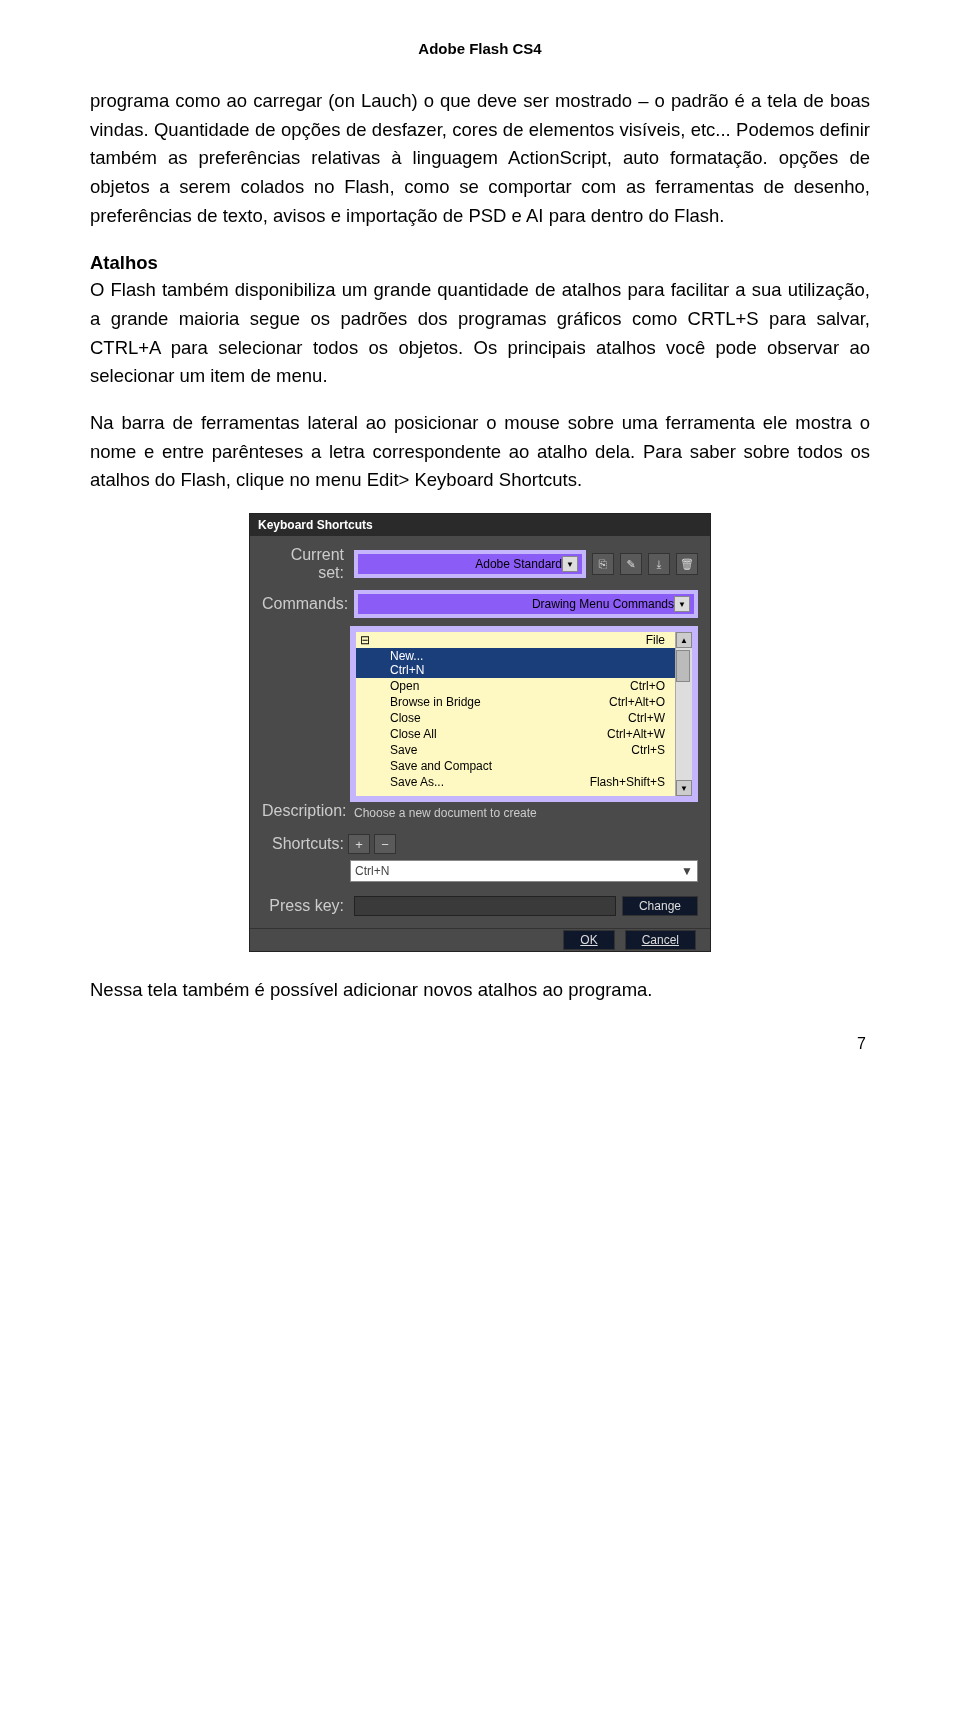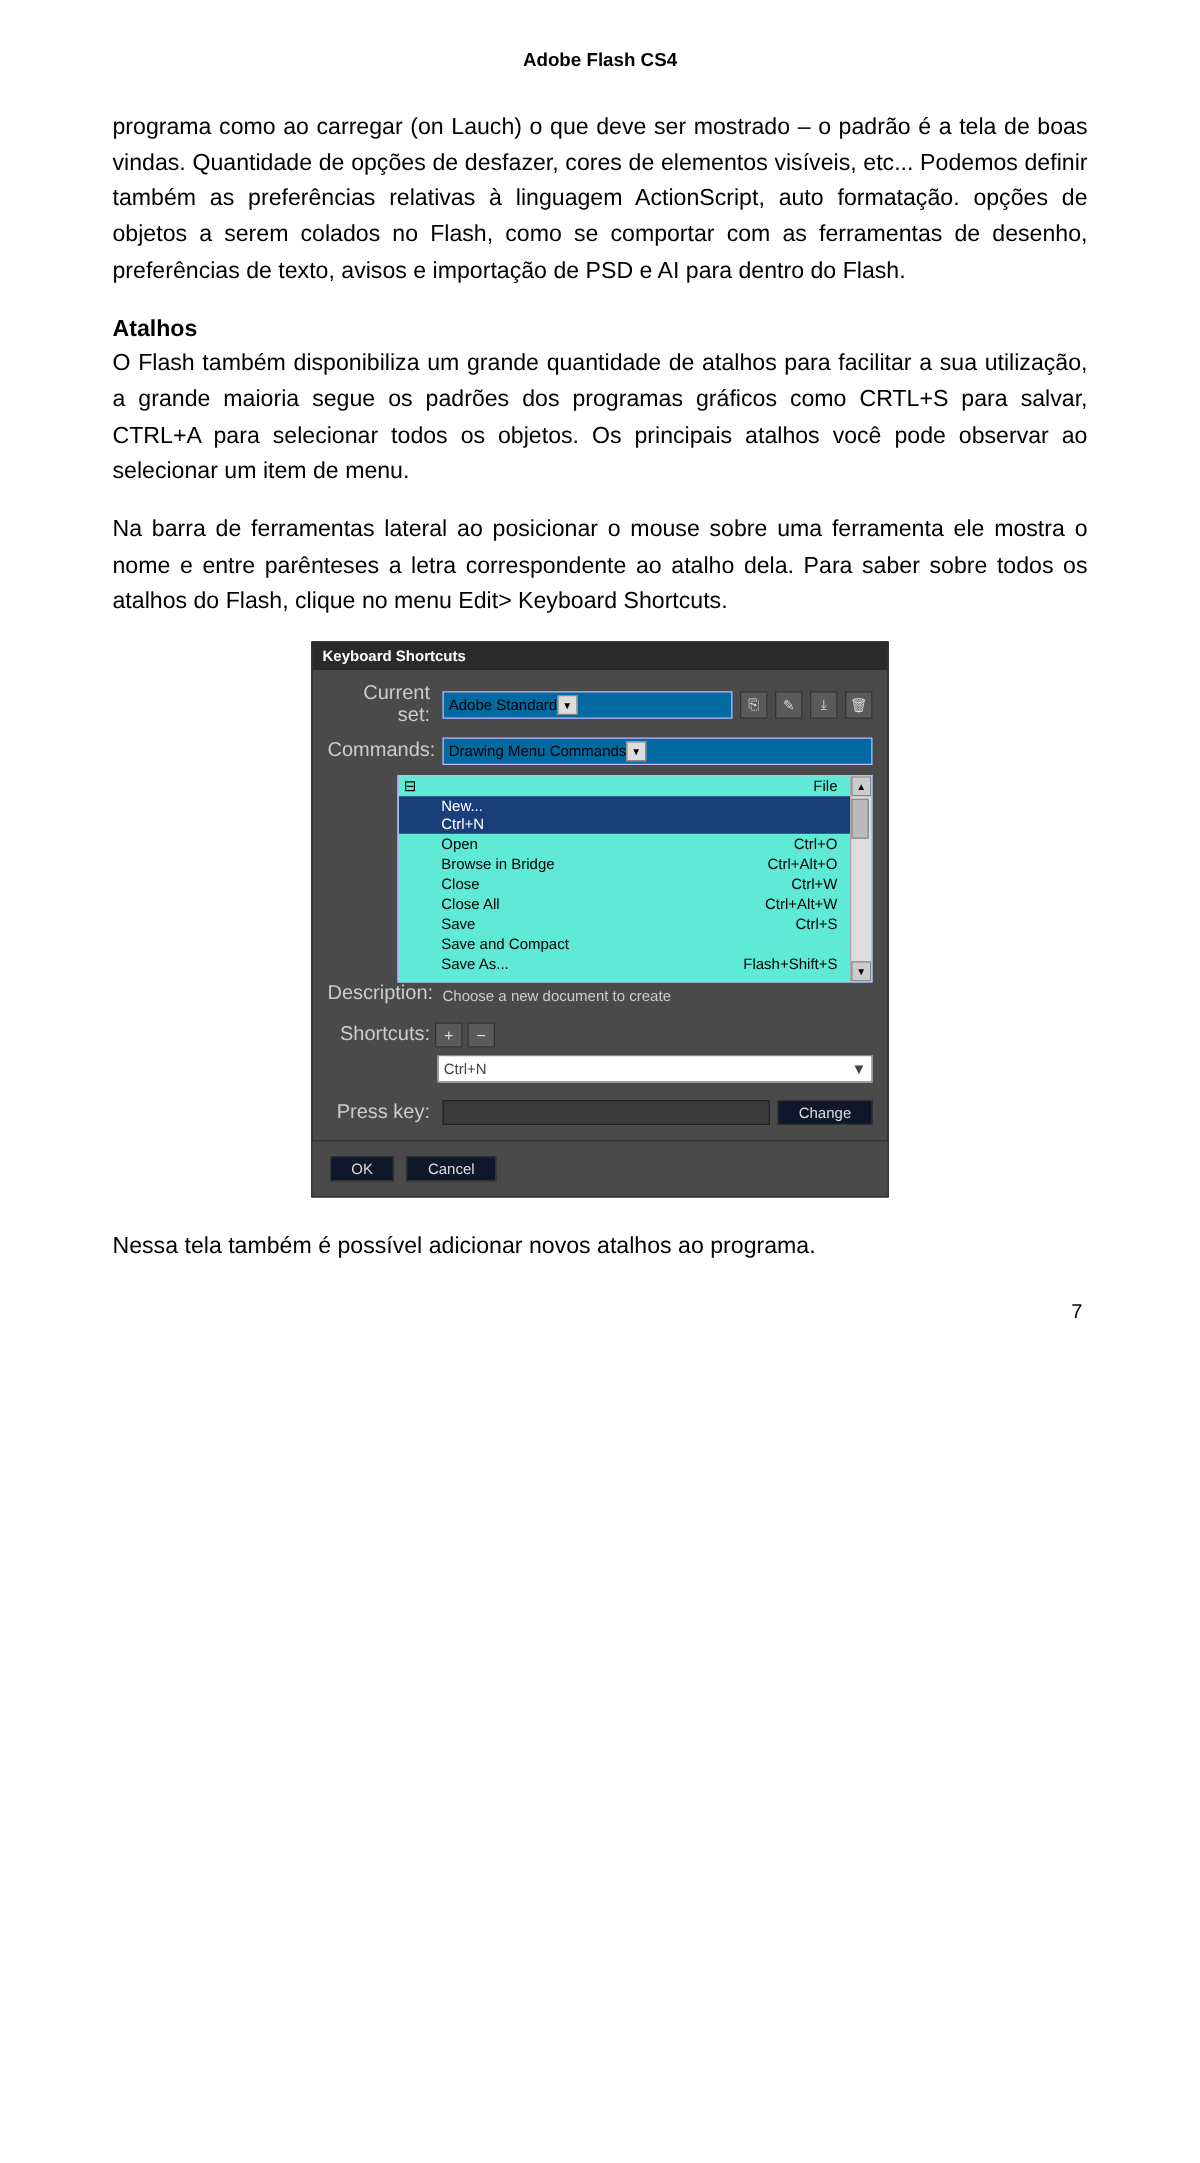--- a/index.html
+++ b/index.html
@@ -110,28 +110,28 @@
   }
   .ks-label {
     width: 82px;
     text-align: right;
     color: #ccc;
     font-size: 16px;
     padding-right: 4px;
   }
   .ks-select {
     flex: 1;
-    background: #0369a1;
+    background: #8b5cf6;
     color: #000;
-    border: 1px solid #c4b5fd;
+    border: 4px solid #c4b5fd;
     padding: 1px 4px;
     height: 18px;
     display: flex;
     align-items: center;
-    justify-content: flex-start;
+    justify-content: flex-end;
     font-size: 12px;
   }
   .ks-select .caret {
     width: 14px;
     height: 14px;
     background: #ddd;
     border: 1px solid #888;
     display: inline-flex;
     align-items: center;
     justify-content: center;
@@ -142,24 +142,24 @@
     height: 20px;
     background: #5a5a5a;
     border: 1px solid #333;
     display: inline-flex;
     align-items: center;
     justify-content: center;
     color: #ddd;
     font-size: 11px;
   }
   .ks-tree {
-    margin-left: 56px;
-    background: #5eead4;
+    margin-left: 88px;
+    background: #fef9c3;
     color: #000;
-    border: 1px solid #c4b5fd;
+    border: 6px solid #c4b5fd;
     height: 164px;
     font-size: 12px;
     overflow: hidden;
     position: relative;
     display: flex;
   }
   .ks-tree-inner { flex: 1; }
   .ks-scroll {
     width: 16px;
     background: #ddd;
@@ -238,24 +238,26 @@
   .ks-btn {
     background: #0f172a;
     border: 1px solid #333;
     color: #ddd;
     padding: 2px 16px;
     font-size: 12px;
     cursor: default;
   }
   .ks-footer {
     display: flex;
+    justify-content: flex-end;
     gap: 10px;
-    padding: 12px 14px;
+    padding: 1px 14px;
     border-top: 1px solid #333;
     background: #4a4a4a;
+    text-decoration: underline;
   }
   .page-num {
     text-align: right;
     font-size: 16px;
     margin-top: 30px;
     padding-right: 4px;
   }
 </style>
 </head>
 <body>

